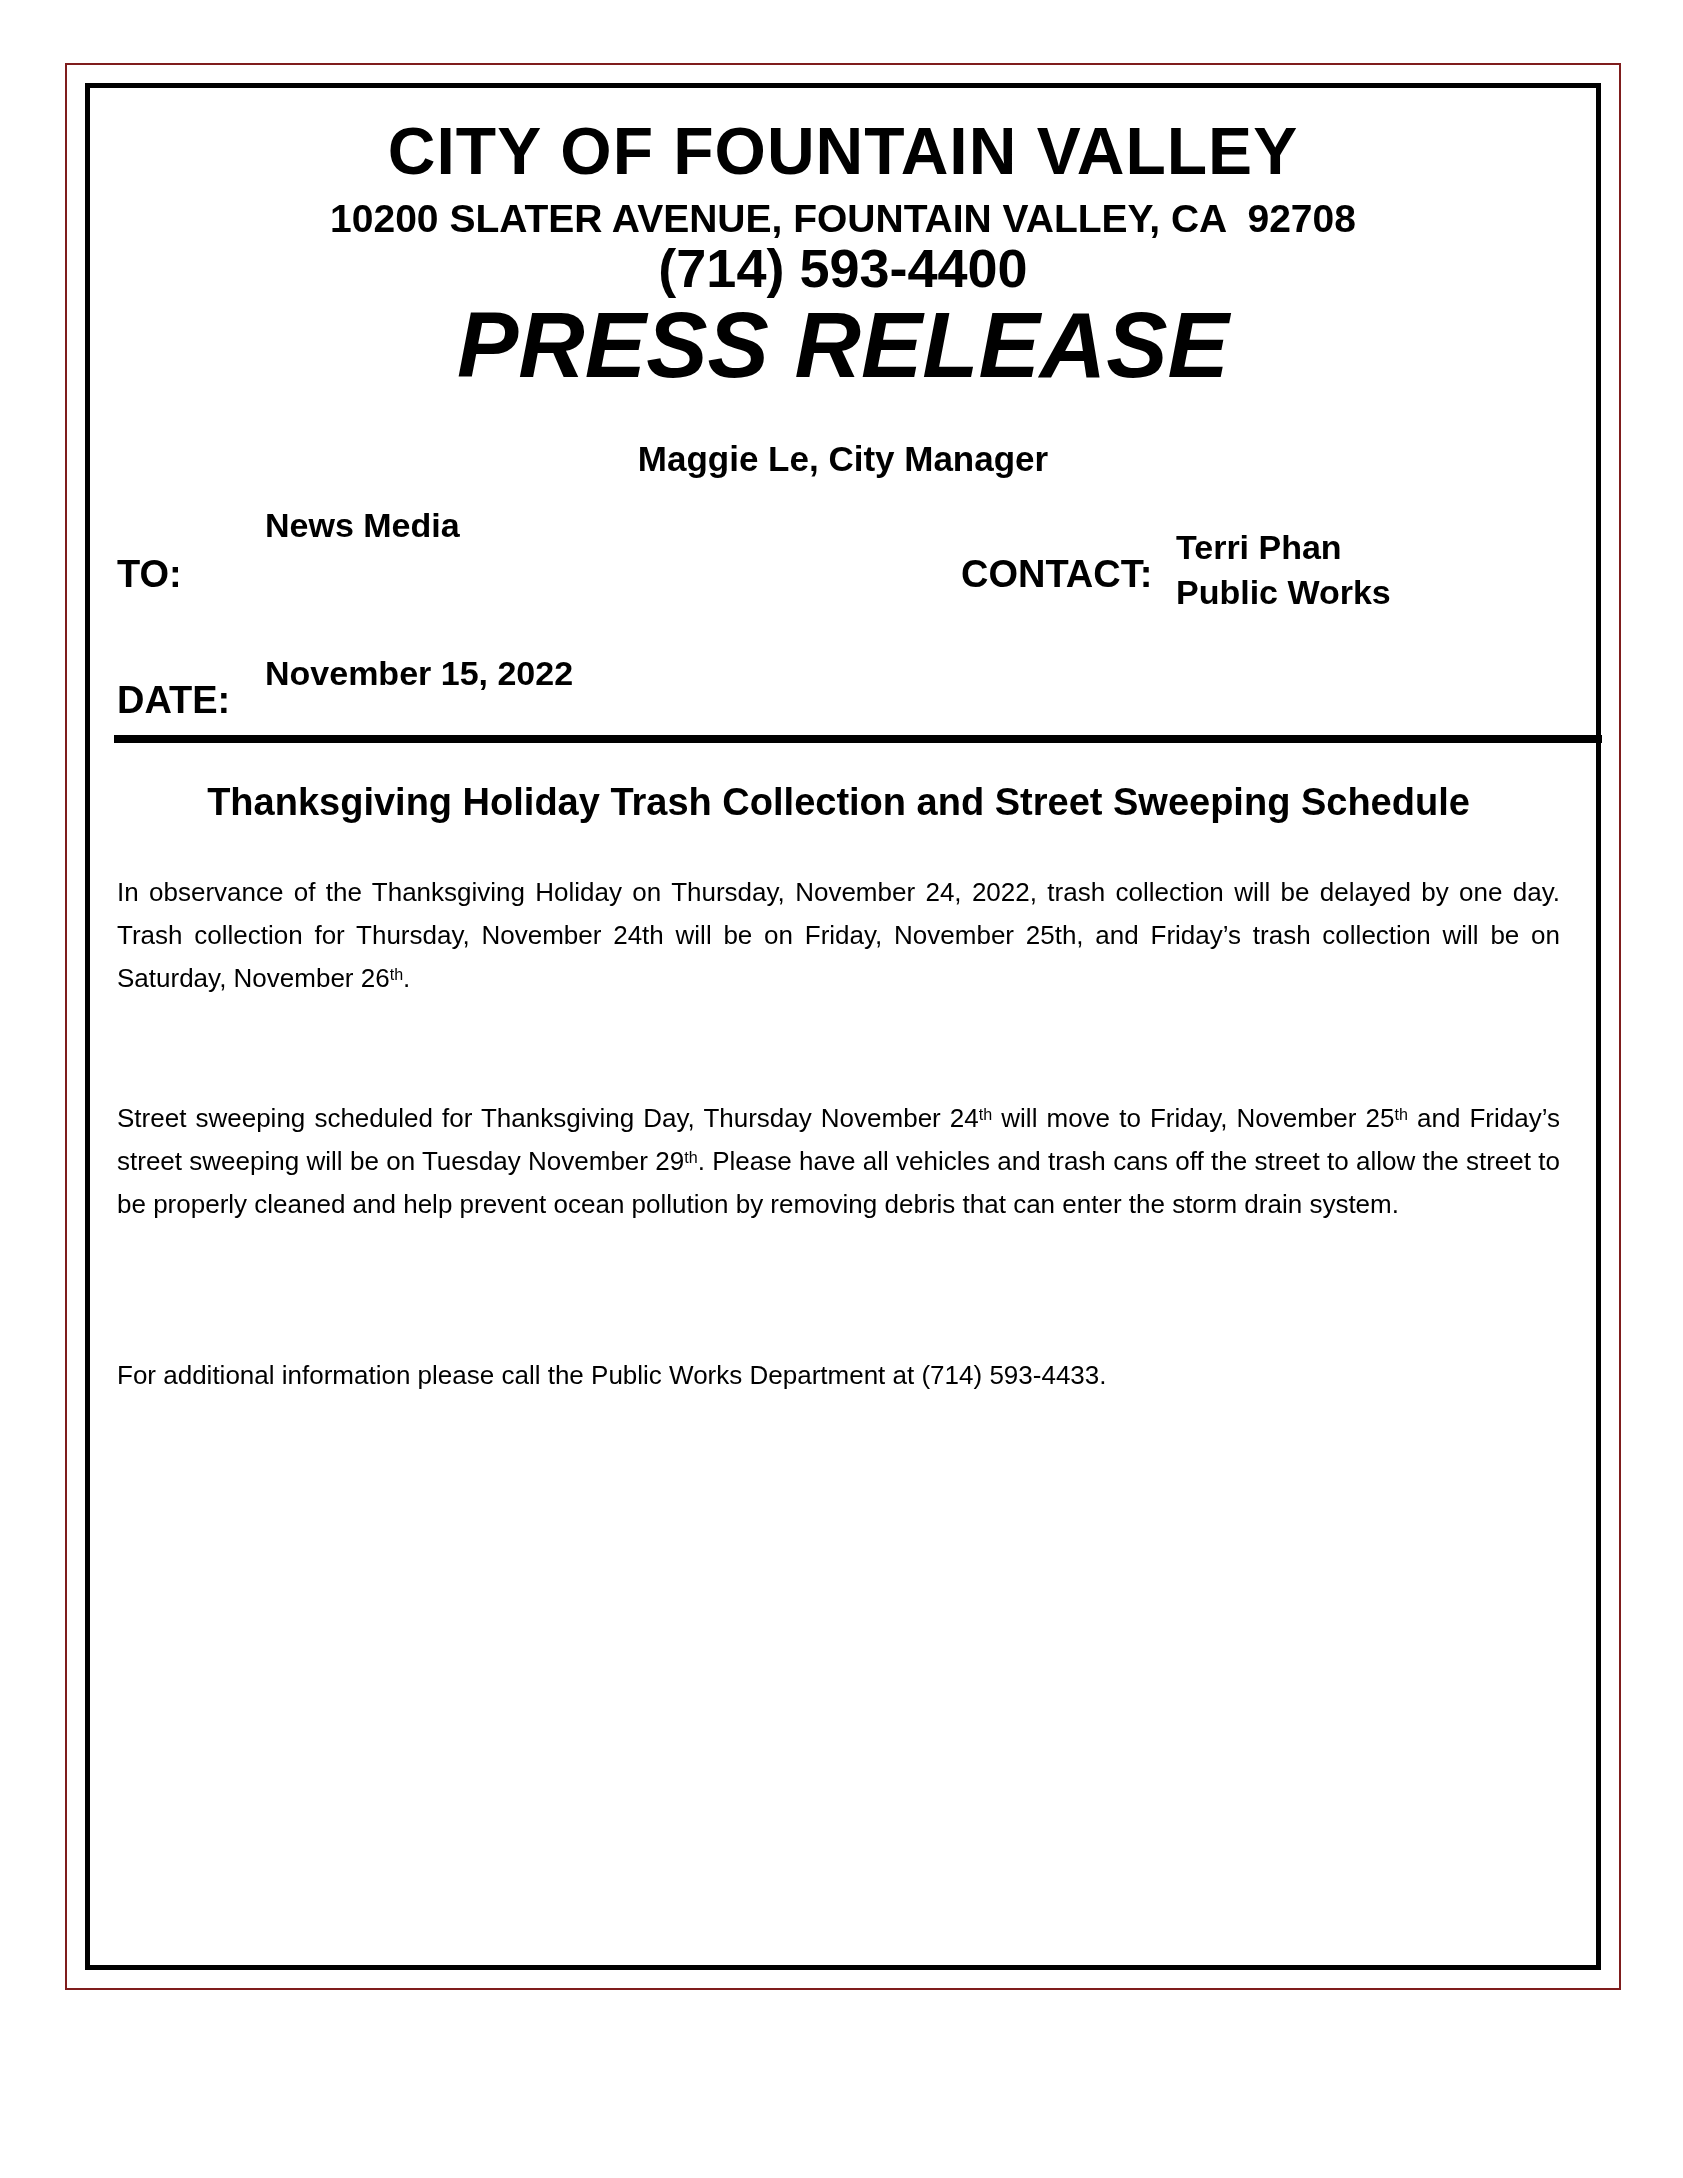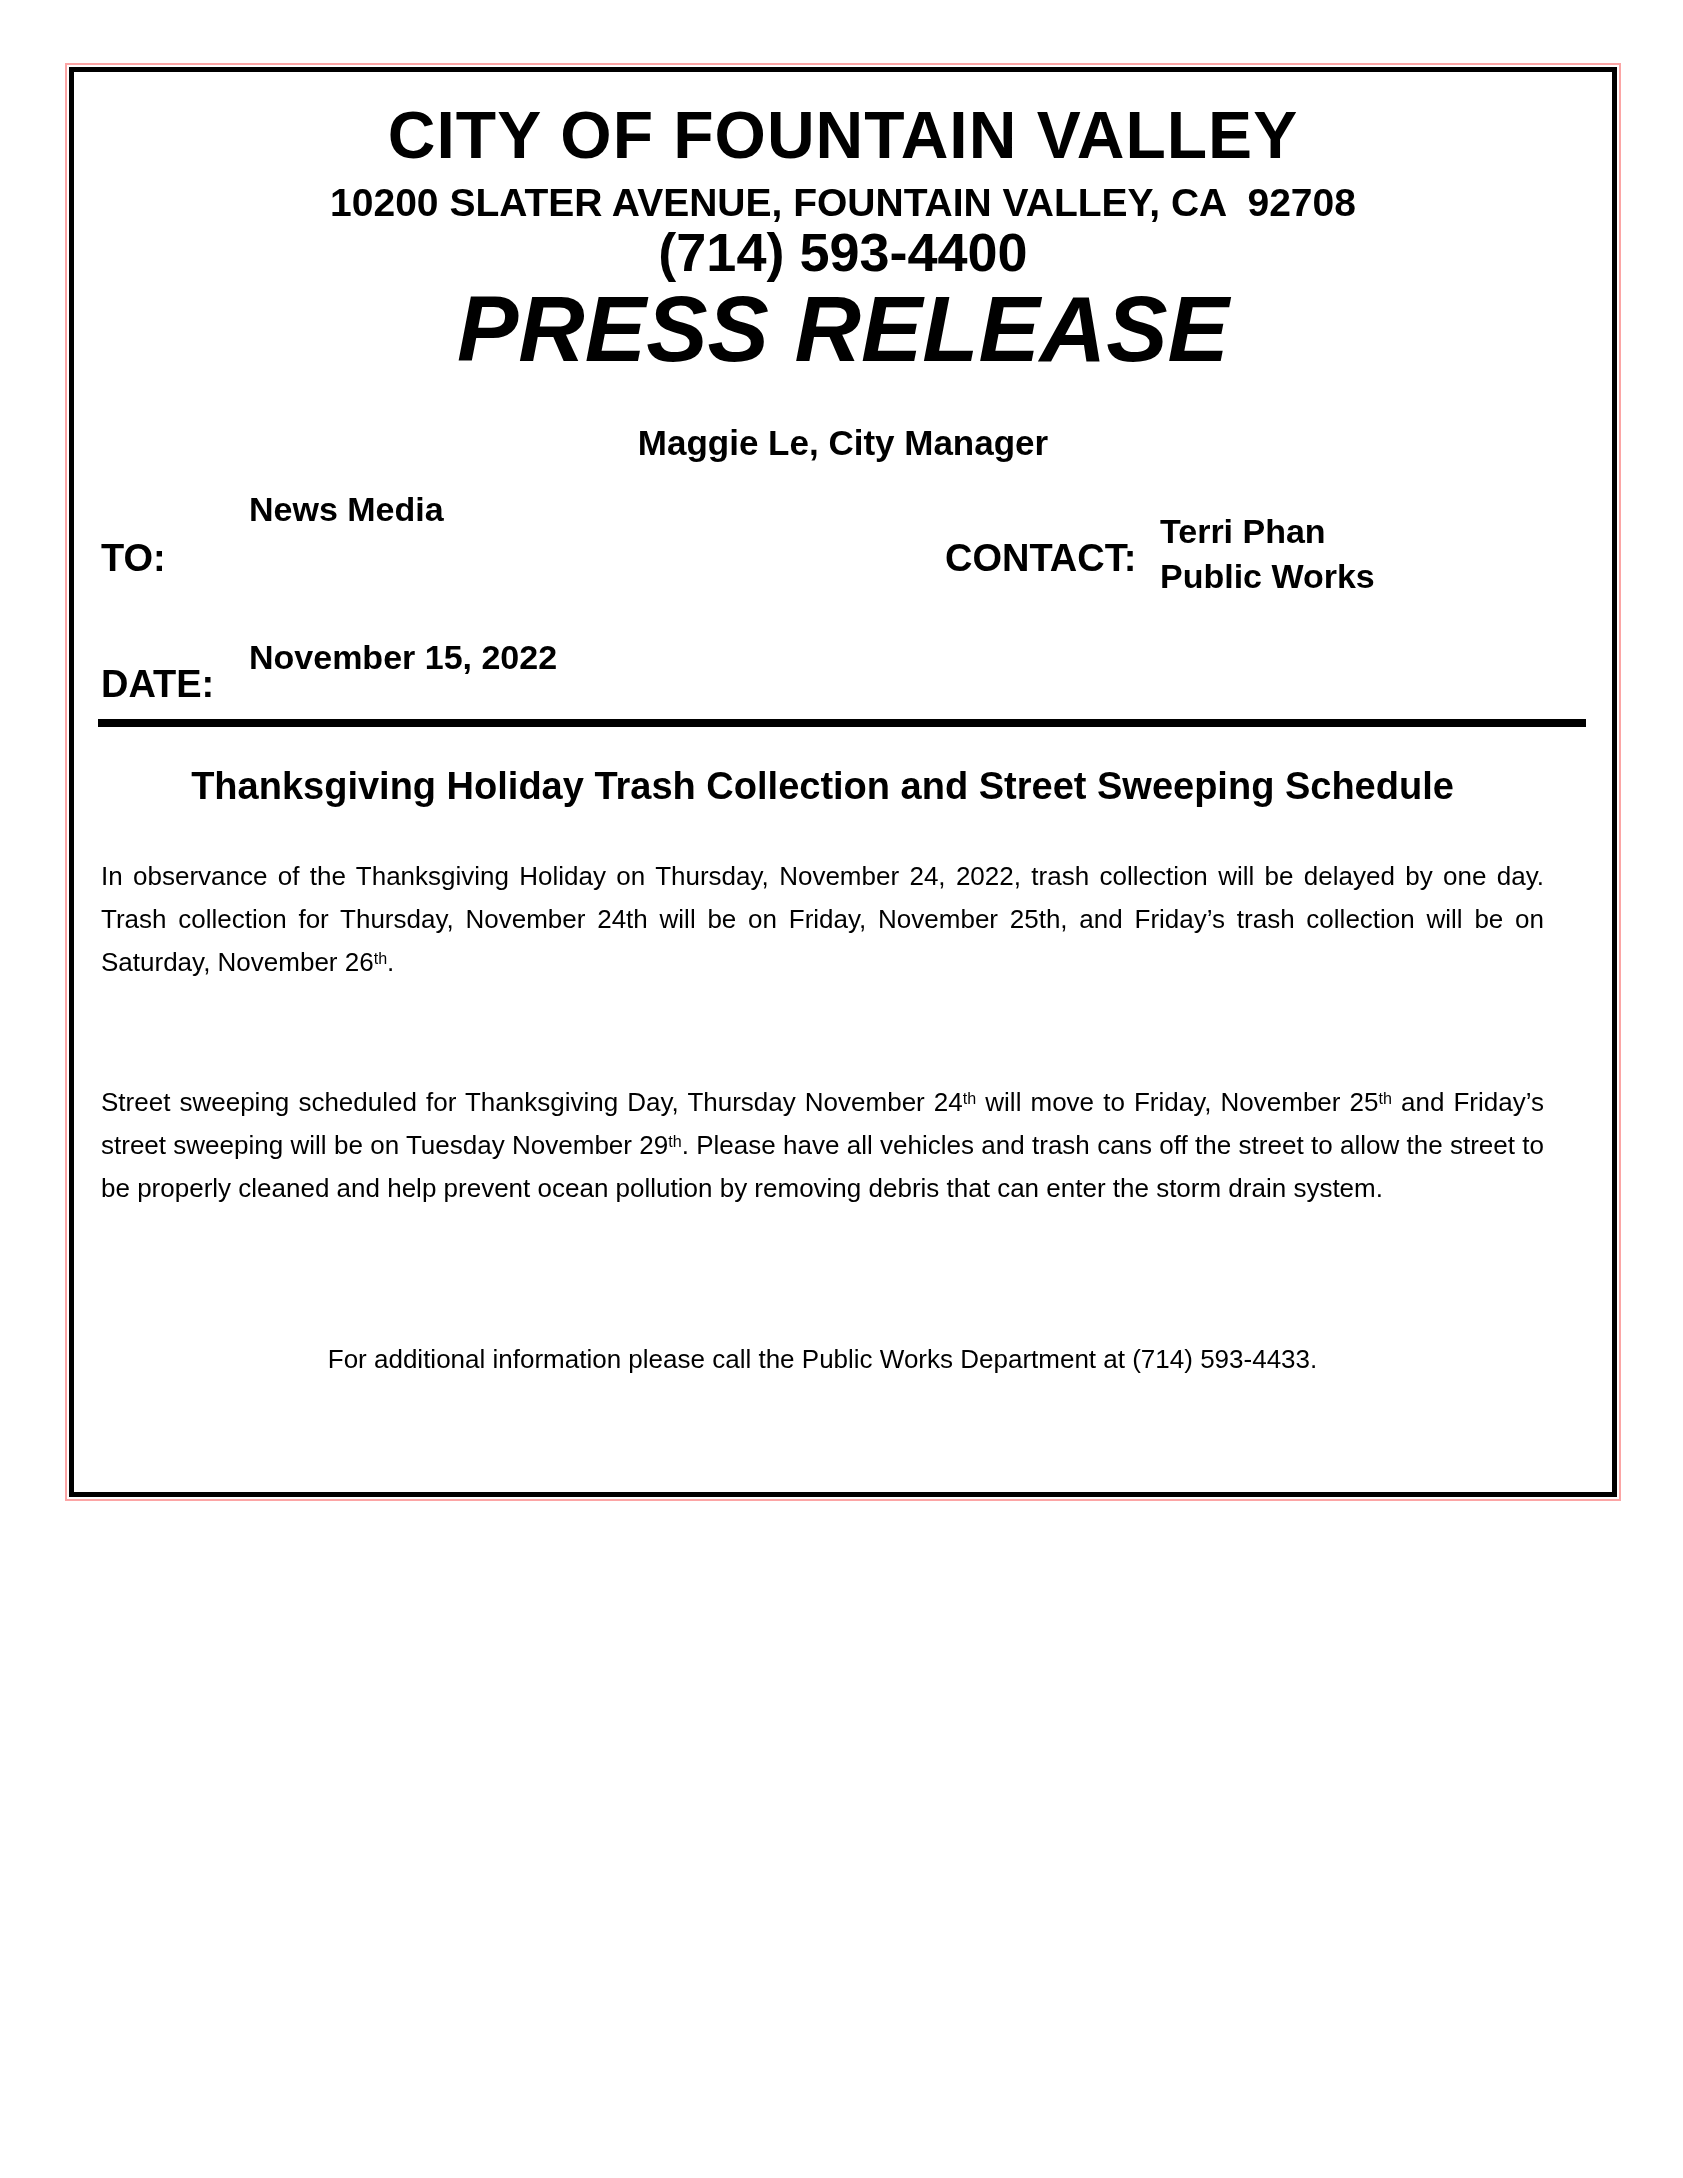--- a/index.html
+++ b/index.html
@@ -3,21 +3,21 @@
 <meta charset="utf-8">
 <style>
   html,body { margin:0; padding:0; background:#ffffff; }
   .page {
     position:relative; width:1683px; height:2178px; background:#ffffff;
     font-family:"Liberation Sans","DejaVu Sans",sans-serif; color:#000;
     overflow:hidden;
   }
   .frame {
     box-sizing:border-box; position:absolute; left:65px; top:63px;
-    width:1556px; height:1438px; border:2px solid #fca5a5; padding:2px;
+    width:1556px; height:1927px; border:2px solid #7f1d1d; padding:18px;
   }
   .frame-inner {
     box-sizing:border-box; position:relative; width:100%; height:100%;
     border:5px solid #000;
   }
   .abs { position:absolute; }
   .center { left:0; right:0; text-align:center; }
   .city-title   { top:30px;  font-size:66px; font-weight:bold; letter-spacing:1px; line-height:1; }
   .address-line { top:111px; font-size:39px; font-weight:bold; line-height:1; white-space:pre-wrap;text-align:center; }
   .phone-line   { top:153px; font-size:54px; font-weight:bold; line-height:1; }
@@ -35,21 +35,21 @@
   .headline {
     left:27px; top:695px; width:1443px; text-align:center;
     font-size:38px; font-weight:bold; line-height:1;
   }
   .para {
     left:27px; width:1443px; margin:0;
     font-size:26px; line-height:43px; text-align:justify;
   }
   .p0 { top:783px; }
   .p1 { top:1009px; }
-  .p2 { top:1266px; text-align:center; }
+  .p2 { top:1266px; text-align:left; }
   .para sup {
     font-size:0.62em; line-height:0; vertical-align:baseline;
     position:relative; top:-0.45em;
   }
 </style>
 </head>
 <body>
 
 <div class="page">
   <div class="frame">

